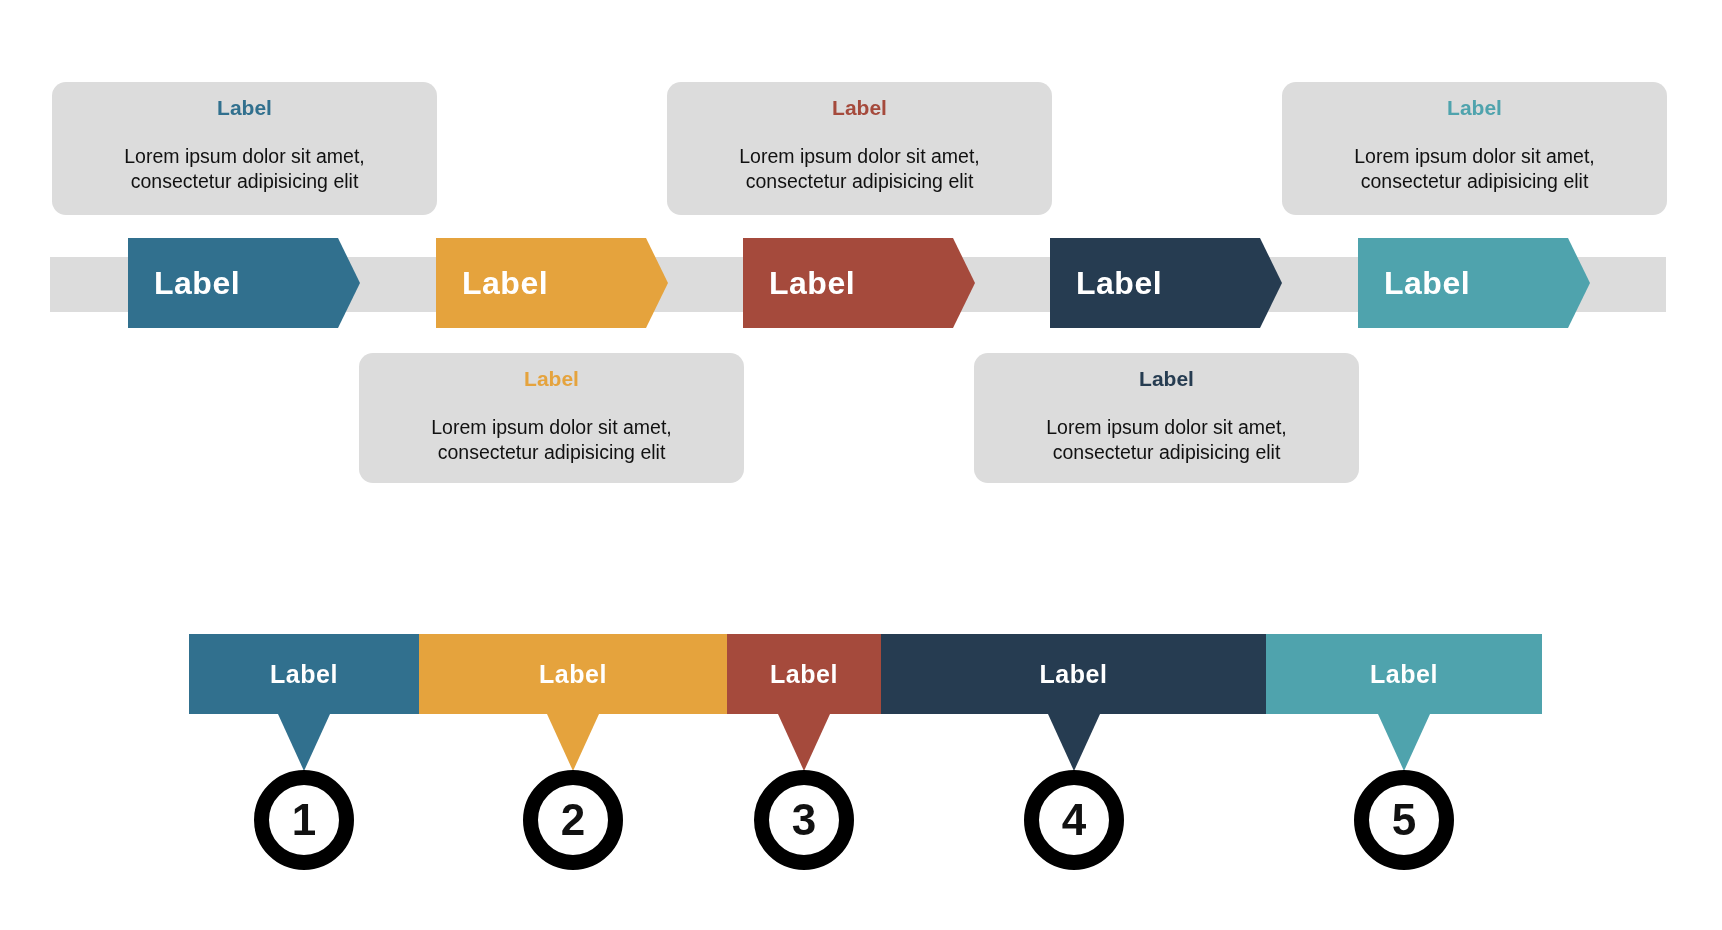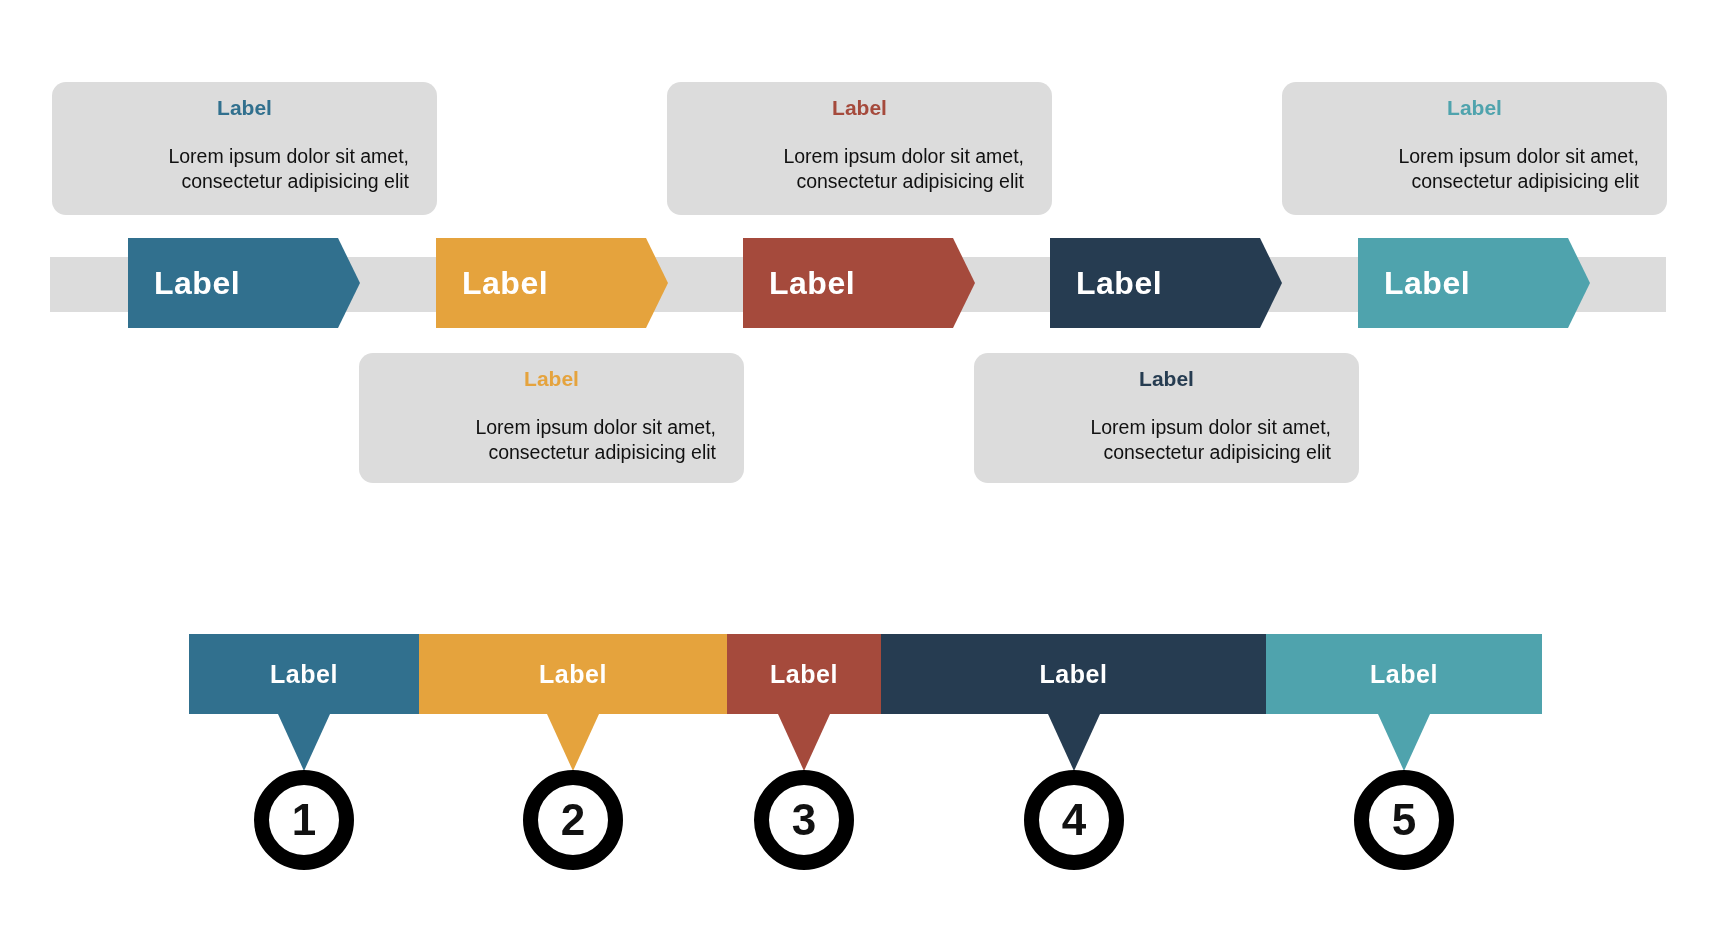--- a/index.html
+++ b/index.html
@@ -44,21 +44,21 @@
     text-align:center;
     box-sizing:border-box;
     padding:14px 28px 0 28px;
   }
   .callout.above{top:82px;height:133px;}
   .callout.below{top:353px;height:130px;}
   .callout .title{
     font-size:21px;font-weight:bold;margin:0 0 24px 0;
   }
   .callout .body{
-    font-size:19.5px;line-height:25px;color:#111111;margin:0;text-align:right;
+    font-size:19.5px;line-height:25px;color:#111111;margin:16px;
   }
   .co1{left:52px;} .co3{left:667px;} .co5{left:1282px;}
   .co2{left:359px;} .co4{left:974px;}
 
   
   .bar{
     position:absolute;left:189px;top:634px;
     width:1353px;height:80px;
     display:flex;
   }

